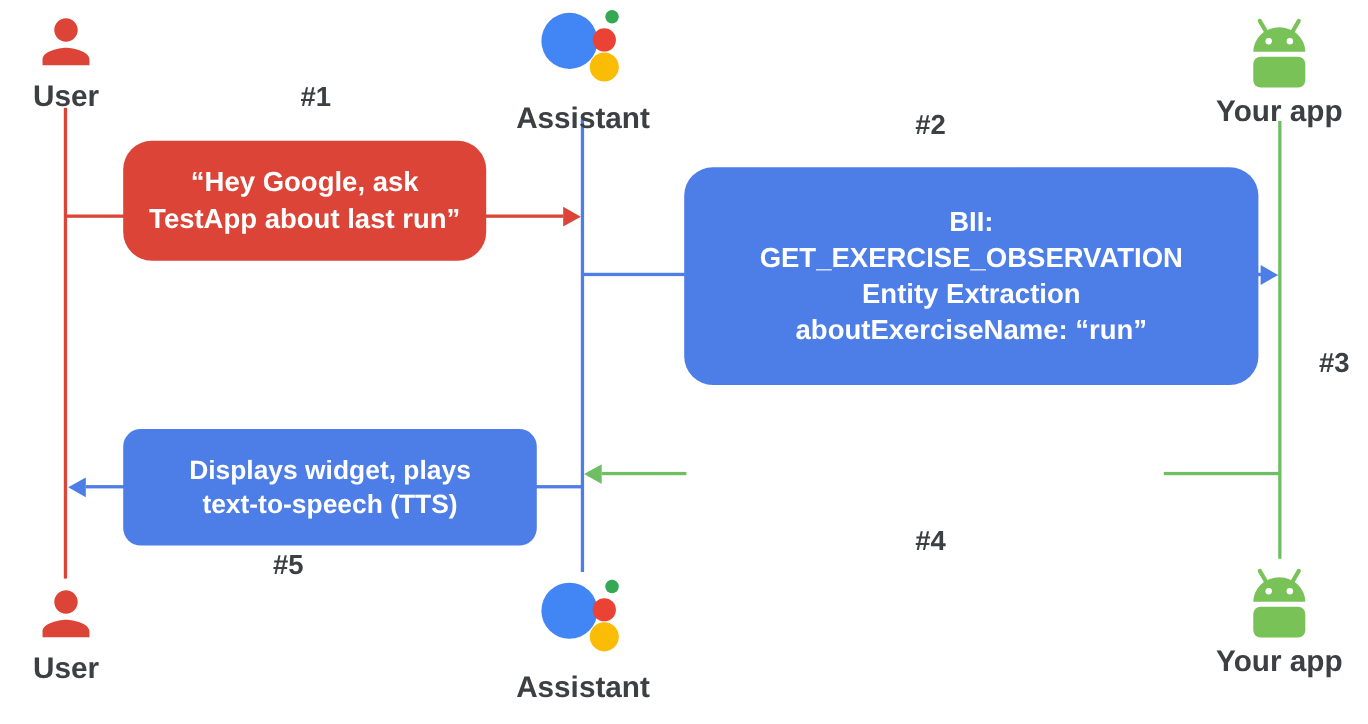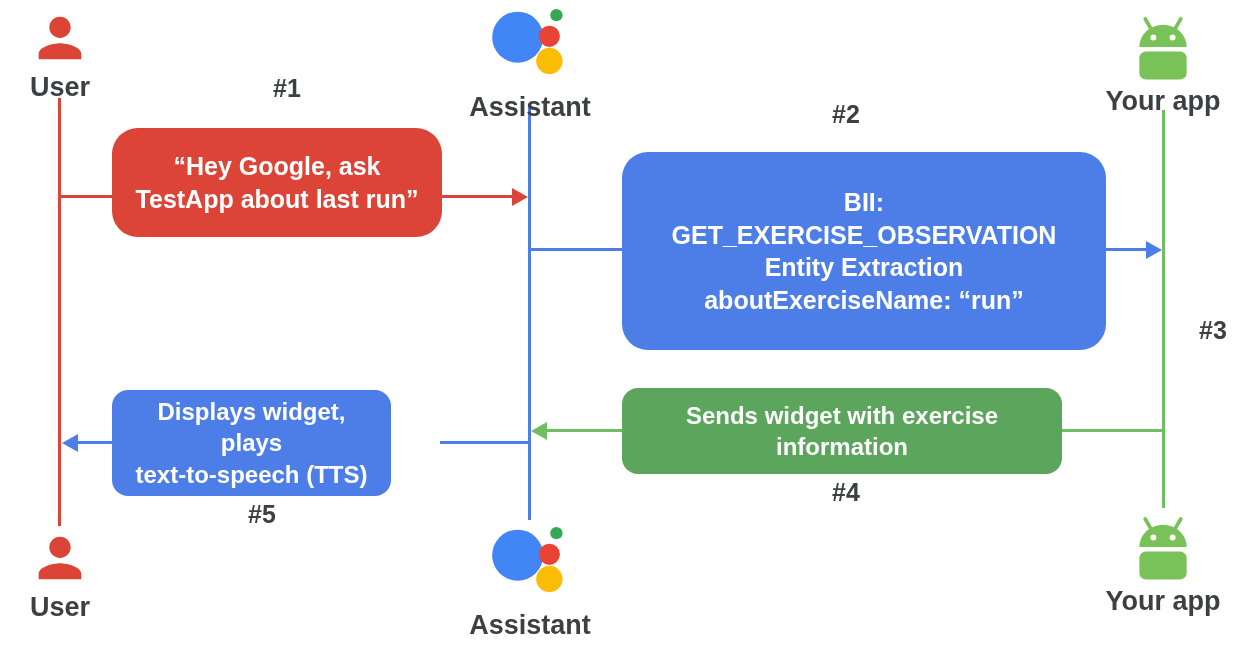--- a/index.html
+++ b/index.html
@@ -74,33 +74,29 @@
 
   <div class="hline hl-blue" style="left:440px;top:441px;width:90px;"></div>
   <div class="hline hl-blue" style="left:78px;top:441px;width:36px;"></div>
   <div class="ah ah-left ah-blue" style="left:62px;top:434px;"></div>
 
   <div class="msg msg-red" style="left:112px;top:128px;width:330px;height:109px;border-radius:26px;font-size:25px;">
     <span>“Hey Google, ask
 TestApp about last run”</span>
   </div>
 
-  <div class="msg msg-blue" style="left:622px;top:152px;width:484px;height:198px;border-radius:26px;font-size:25px;">
+  <div class="msg msg-blue" style="left:622px;top:152px;width:522px;height:198px;border-radius:26px;font-size:25px;">
     <span>BII:
 GET_EXERCISE_OBSERVATION
 Entity Extraction
 aboutExerciseName: “run”</span>
   </div>
 
-  <div class="msg msg-green" style="left:622px;top:388px;width:440px;height:86px;border-radius:16px;font-size:24px;">
-    <span>Sends widget with exercise
-information</span>
-  </div>
 
-  <div class="msg msg-blue" style="left:112px;top:390px;width:279px;height:106px;border-radius:16px;font-size:24px;">
+  <div class="msg msg-blue" style="left:112px;top:390px;width:376px;height:106px;border-radius:16px;font-size:24px;">
     <span>Displays widget, plays
 text-to-speech (TTS)</span>
   </div>
 
   <div class="step-label" style="left:237px;top:74px;">#1</div>
   <div class="step-label" style="left:796px;top:100px;">#2</div>
   <div class="step-label" style="left:1163px;top:316px;">#3</div>
   <div class="step-label" style="left:796px;top:478px;">#4</div>
   <div class="step-label" style="left:212px;top:500px;">#5</div>
 

